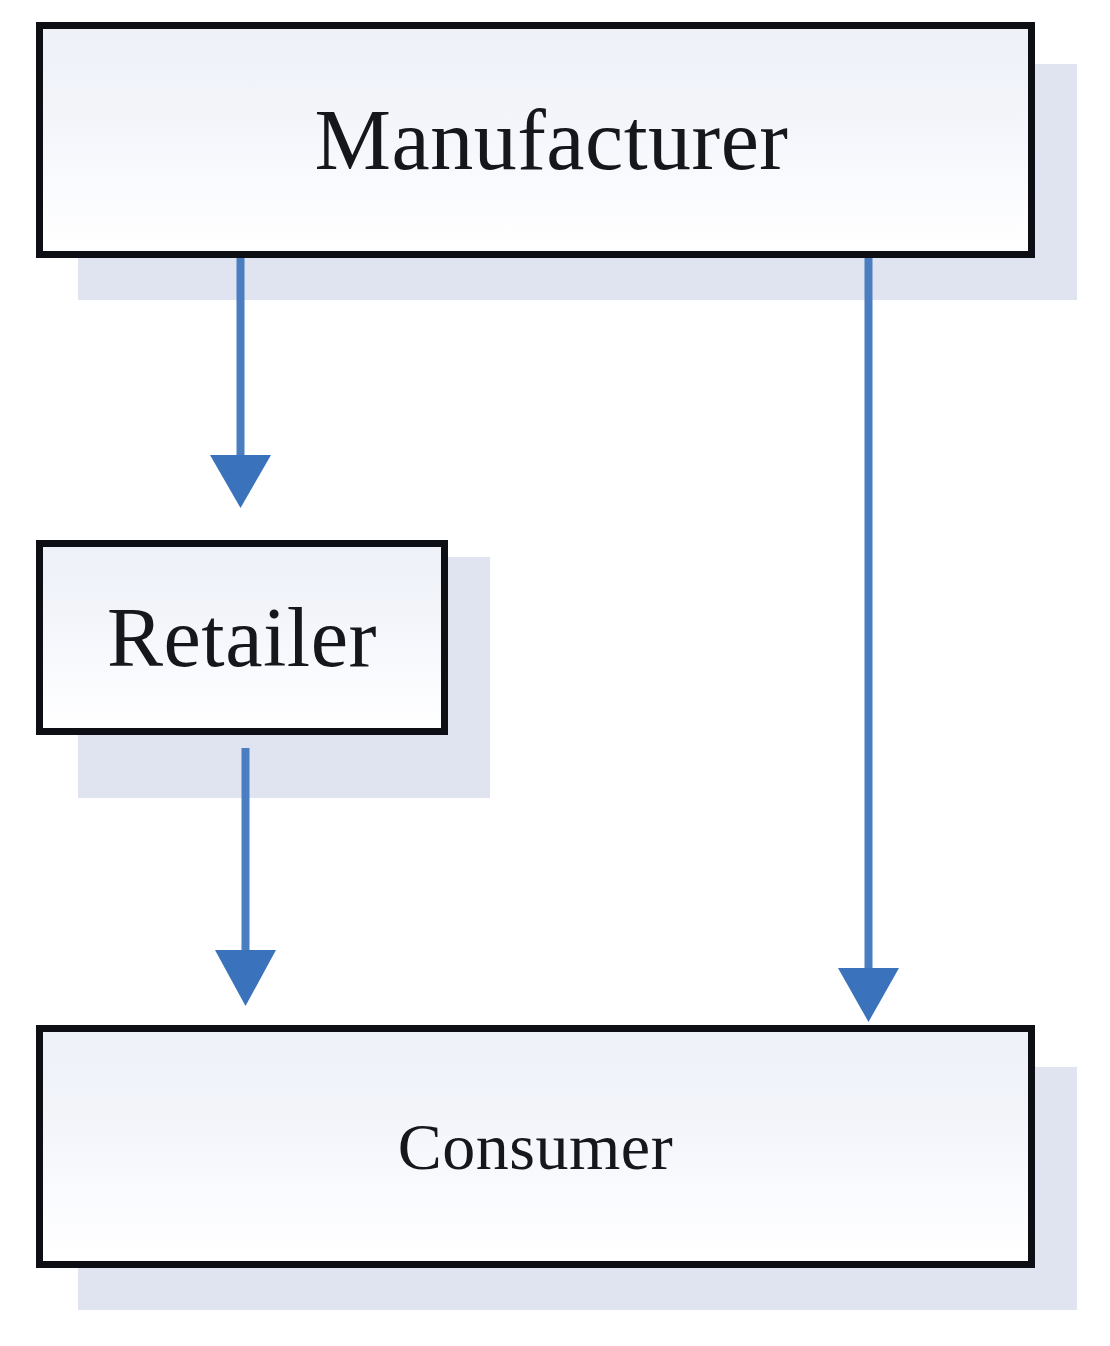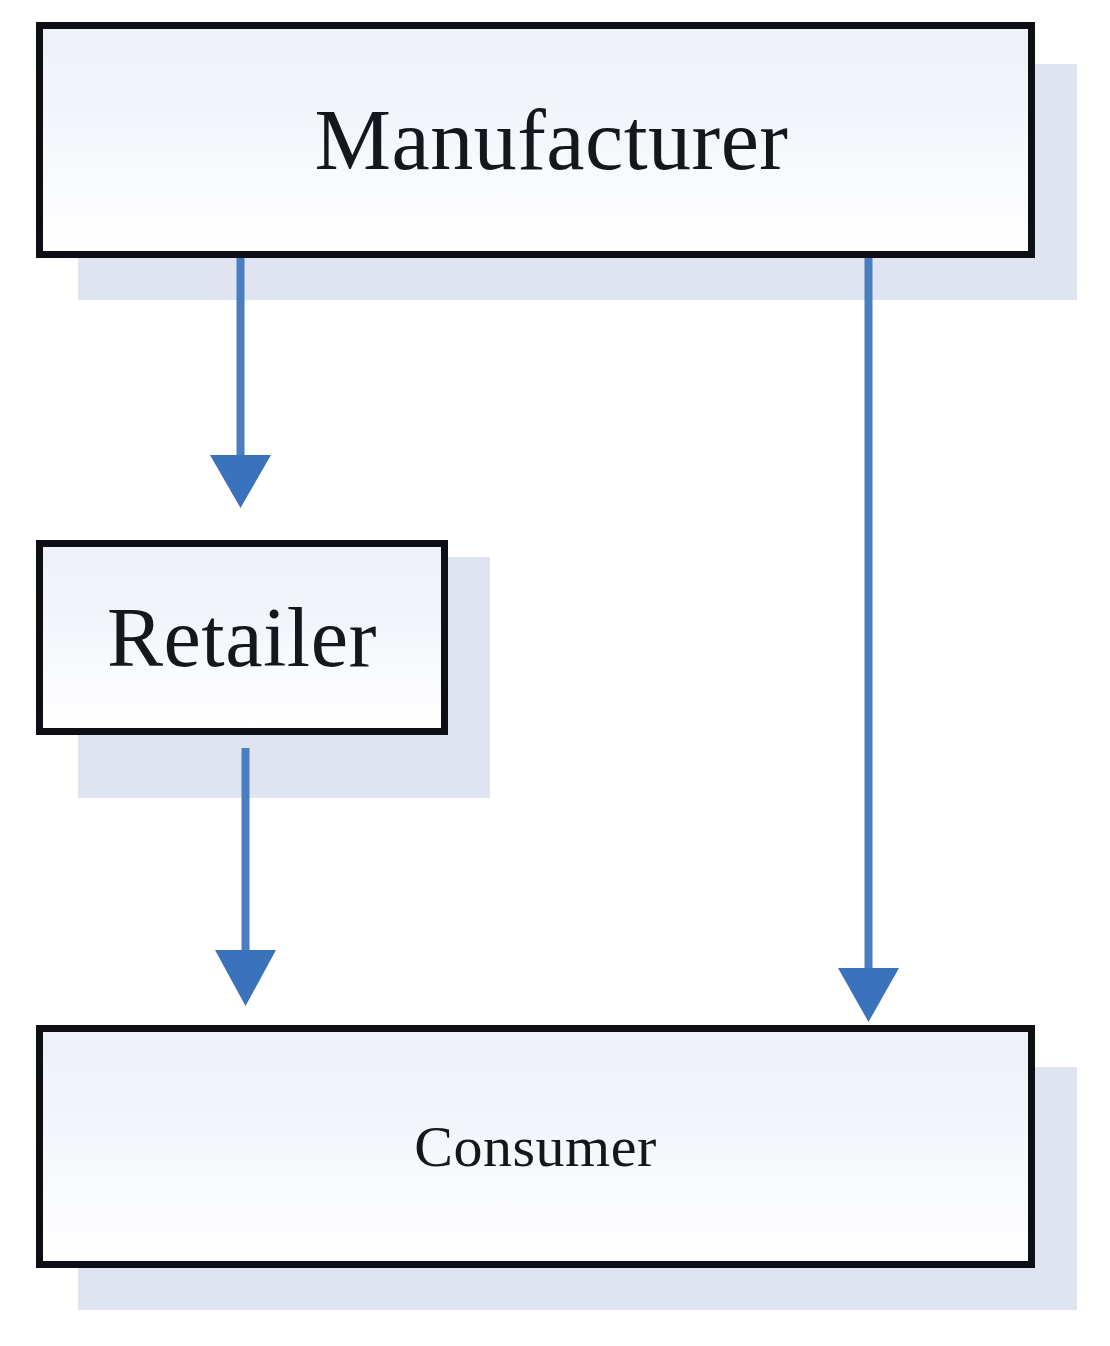--- a/index.html
+++ b/index.html
@@ -51,21 +51,21 @@
   #node-manufacturer { left: 36px;  top: 22px;   width: 999px; height: 236px; padding-left: 36px; }
   #node-retailer     { left: 36px;  top: 515px;  width: 412px; height: 195px; margin-top: 25px; }
   #node-consumer     { left: 36px;  top: 1025px; width: 999px; height: 243px; }
 
   #shadow-manufacturer { left: 78px;  top: 64px;   width: 999px; height: 236px; }
   #shadow-retailer     { left: 78px;  top: 557px;  width: 412px; height: 241px; }
   #shadow-consumer     { left: 78px;  top: 1067px; width: 999px; height: 243px; }
 
   #node-manufacturer .node-label { font-size: 86px; transform: translateX(-2px); }
   #node-retailer     .node-label { font-size: 84px; transform: translateX(0px); }
-  #node-consumer     .node-label { font-size: 58px; transform: translateX(0px); }
+  #node-consumer     .node-label { font-size: 66px; transform: translateX(0px); }
 
   
   .arrow {
     position: absolute;
     z-index: 2;
   }
   .arrow svg { display: block; overflow: visible; }
 
   #arrow-mfr-retailer  { left: 206px; top: 250px;  width: 70px;  height: 275px; }
   #arrow-retail-cons   { left: 211px; top: 748px;  width: 70px;  height: 285px; }

